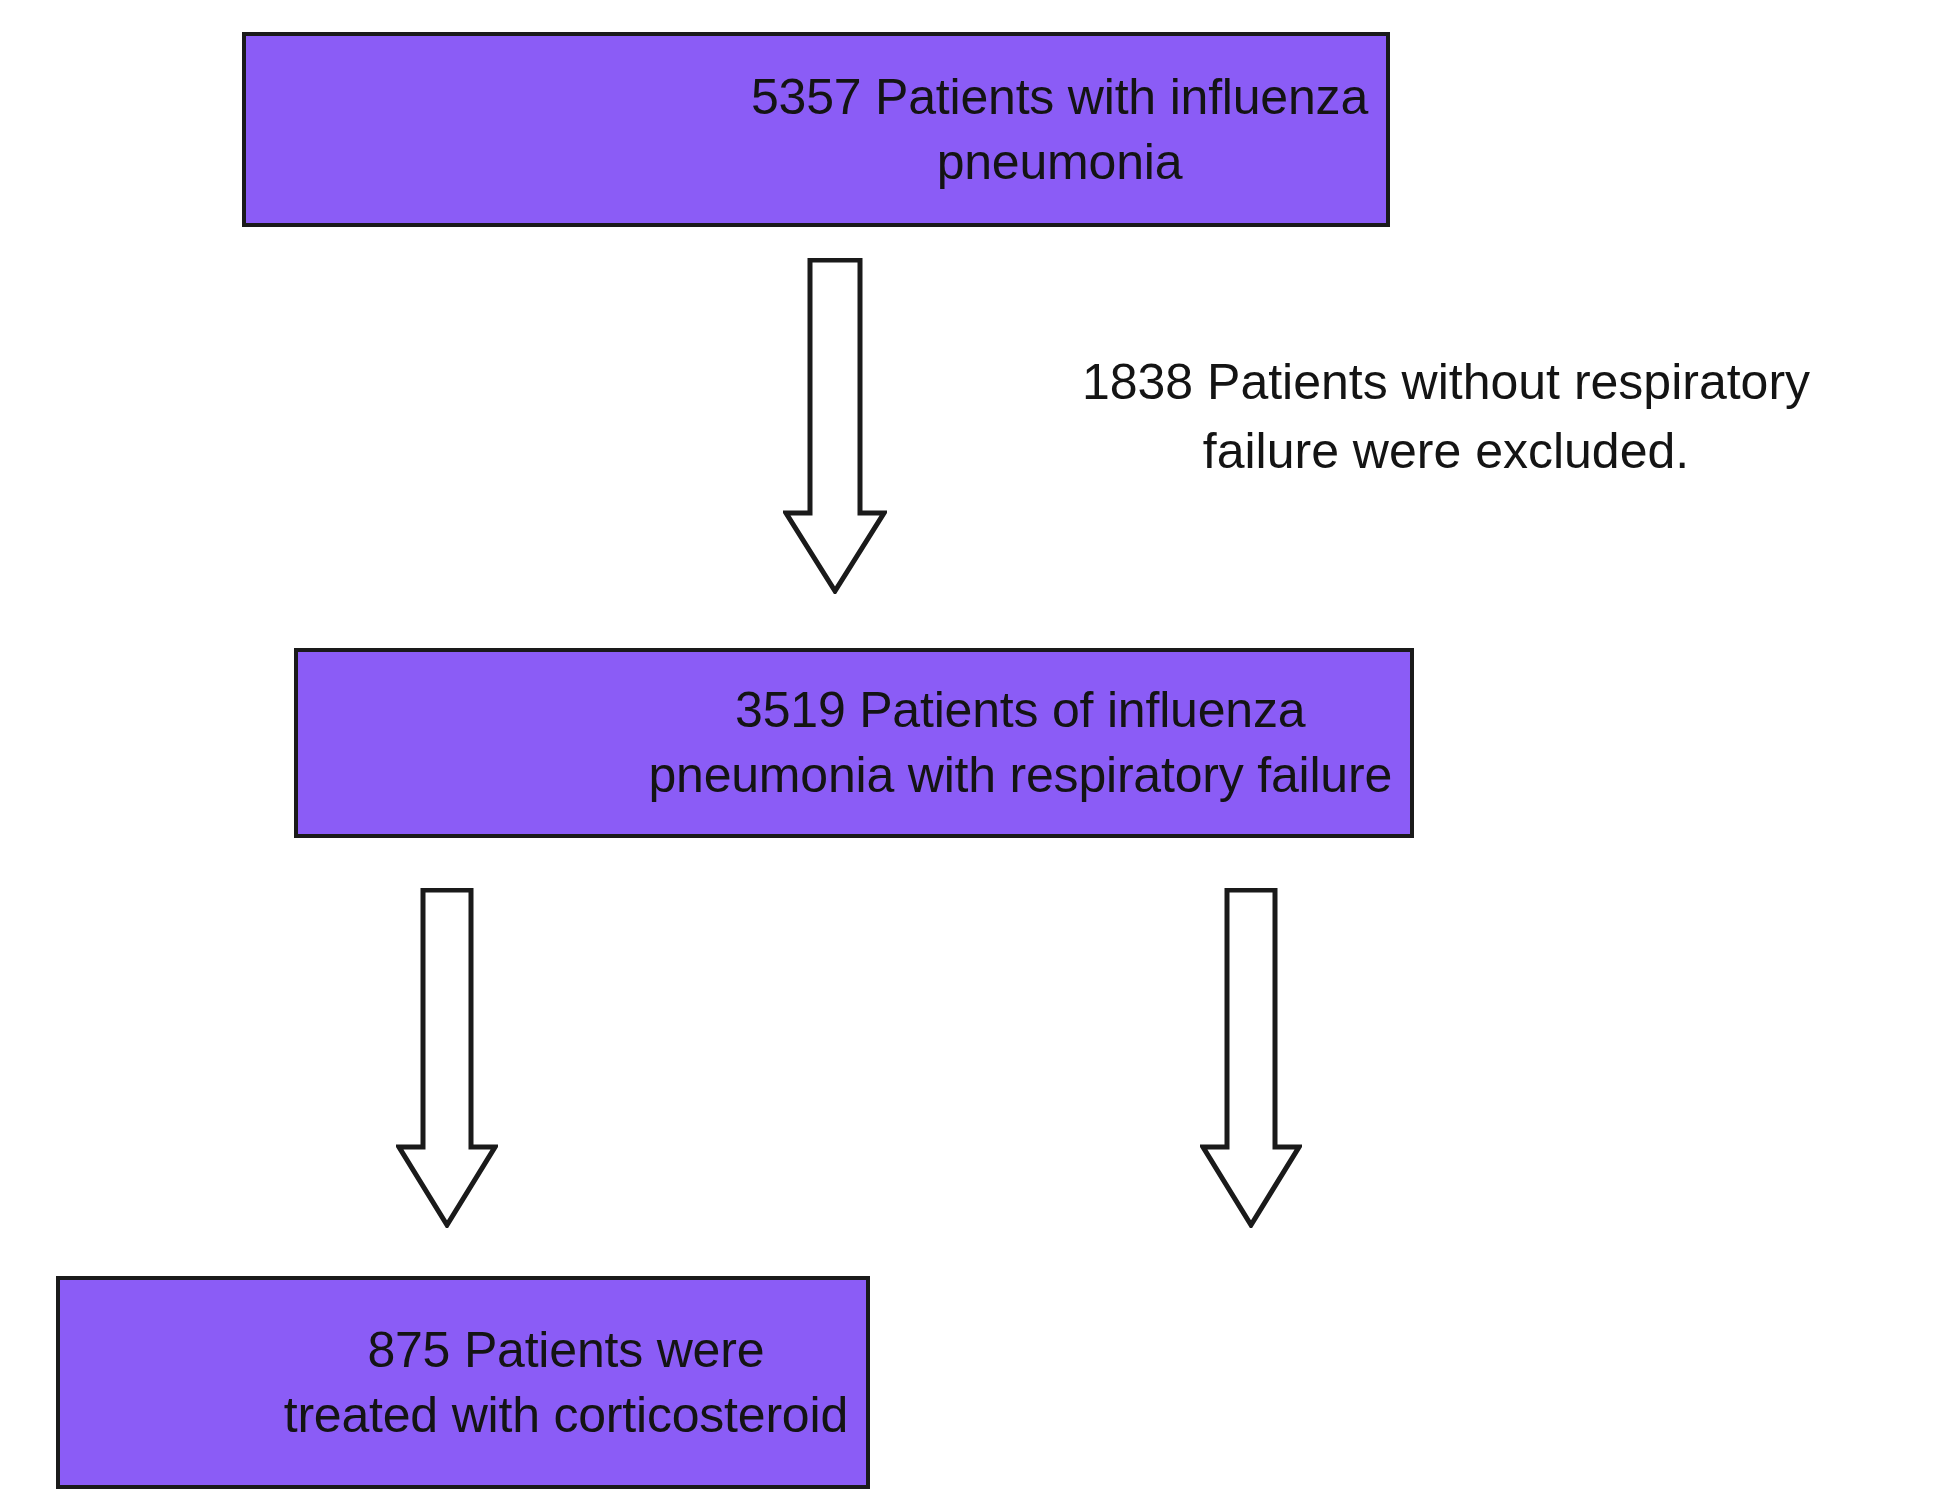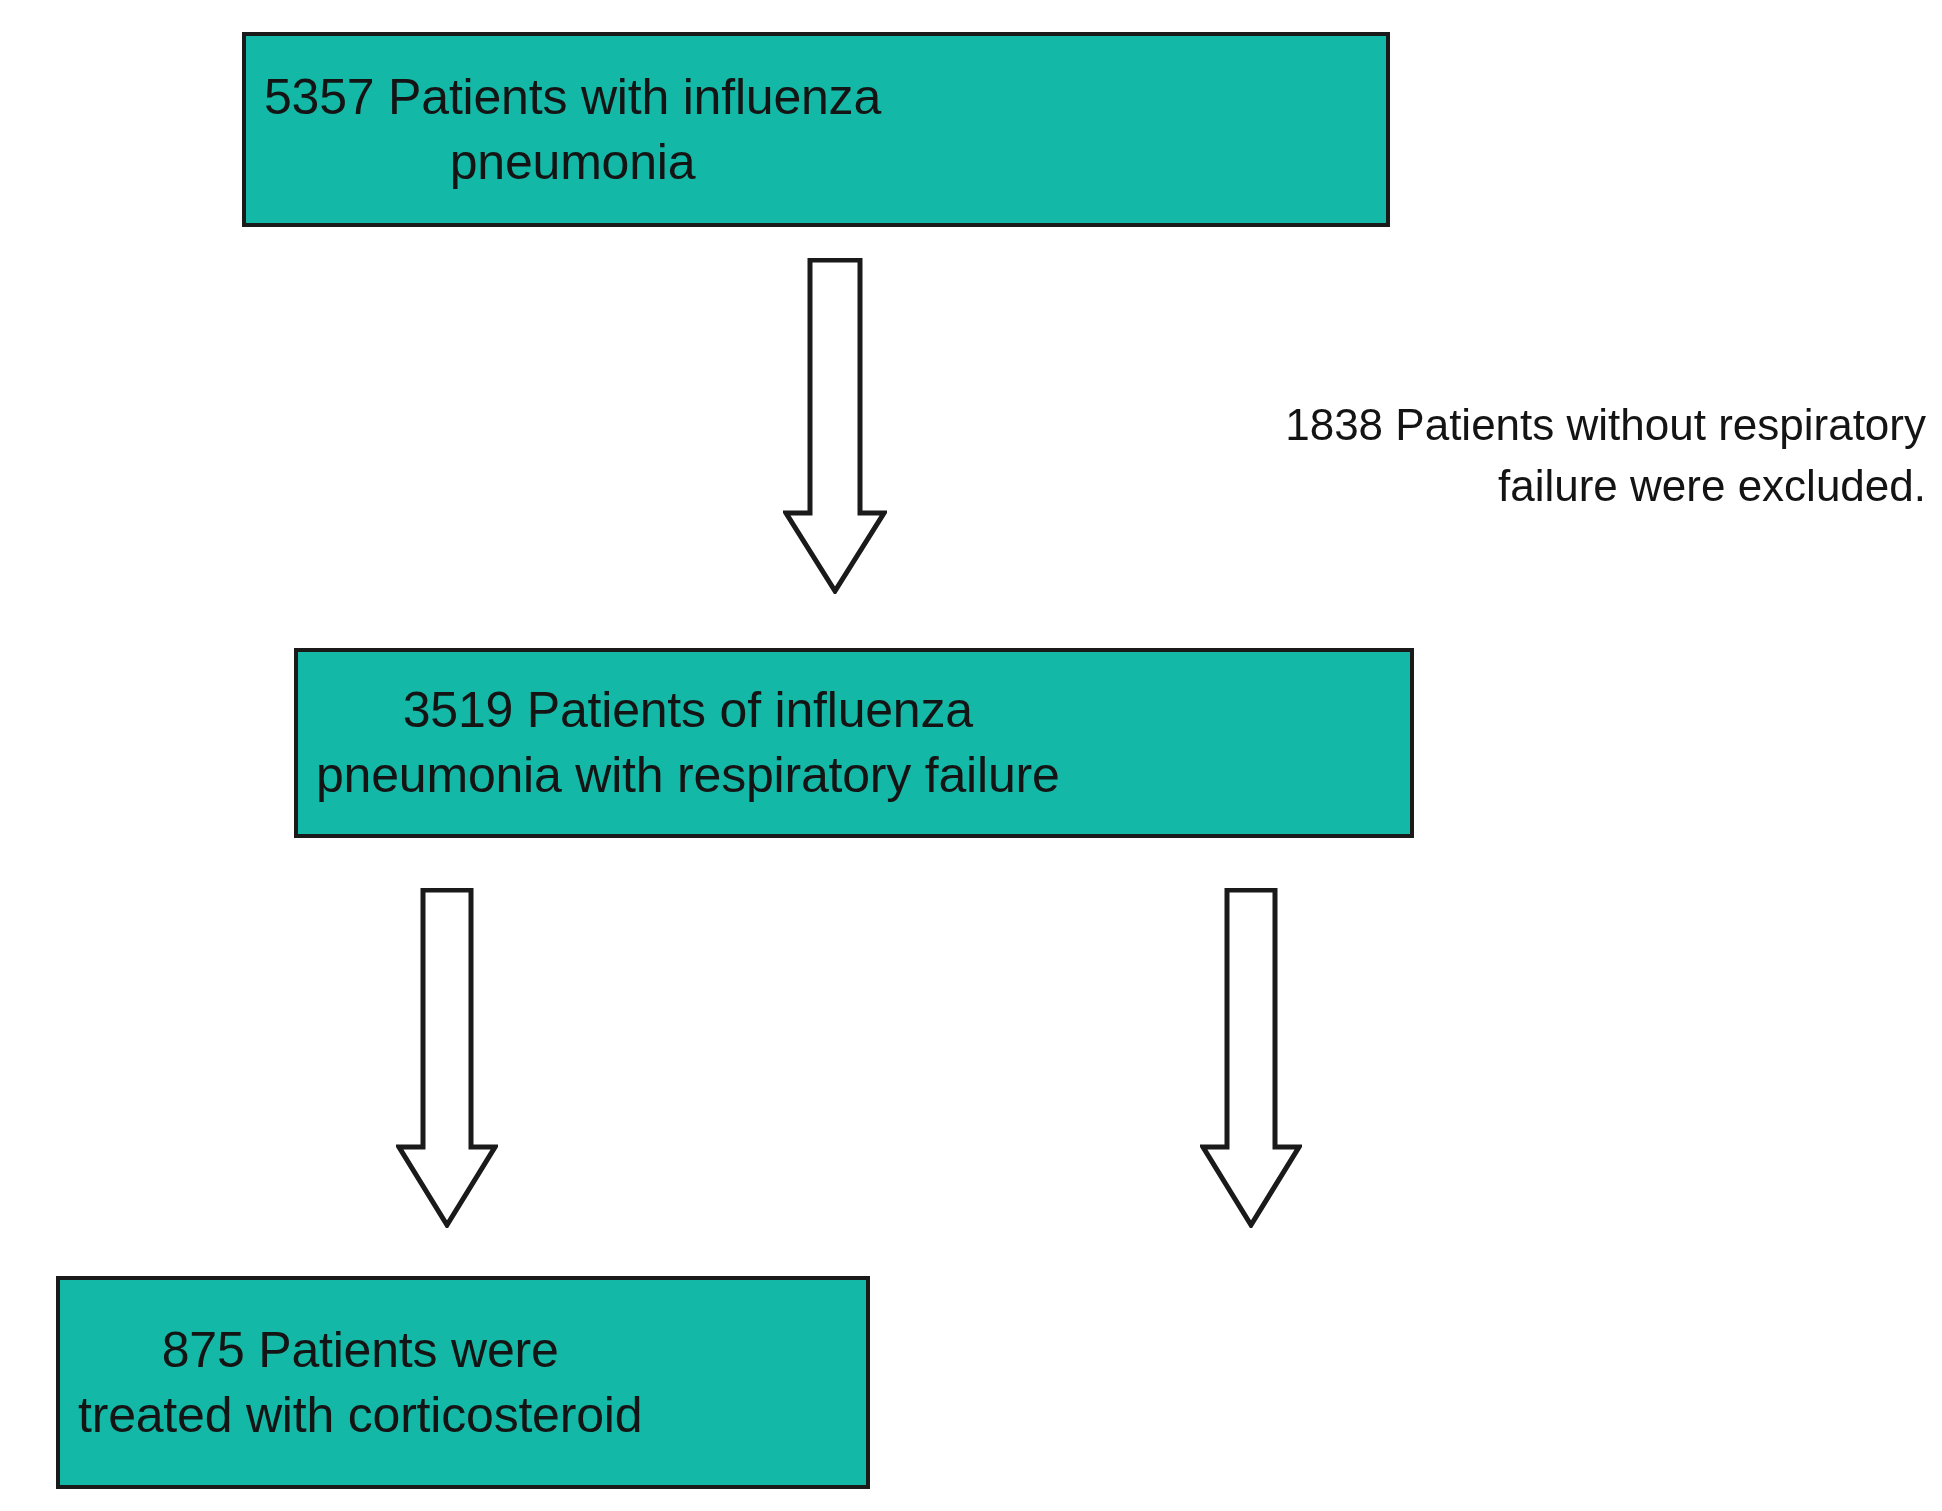--- a/index.html
+++ b/index.html
@@ -15,24 +15,24 @@
     position: relative;
     width: 1942px;
     height: 1511px;
     background: #ffffff;
     overflow: hidden;
   }
   .node-box {
     position: absolute;
     box-sizing: border-box;
     border: 4px solid #1a1a1a;
-    background: #14b8a6;
+    background: #8b5cf6;
     display: flex;
     align-items: center;
-    justify-content: flex-start;
+    justify-content: flex-end;
     text-align: center;
   }
   .node-text {
     display: block;
     font-size: 50px;
     line-height: 1.30;
     letter-spacing: -0.2px;
     color: #141414;
     padding: 0 18px;
     white-space: pre-line;
@@ -63,26 +63,25 @@
   #arrow-initial-to-respfail { left: 783px; top: 258px;  width: 104px; height: 336px; }
   #arrow-respfail-to-steroid { left: 396px; top: 888px;  width: 102px; height: 340px; }
   #arrow-respfail-to-nosteroid { left: 1200px; top: 888px; width: 102px; height: 340px; }
 
   
   #exclusion-note {
     position: absolute;
     left: 966px;
     top: 348px;
     width: 960px;
-    font-size: 44px;
+    font-size: 50px;
     line-height: 1.38;
     color: #141414;
-    text-align: right;
+    text-align: center;
     white-space: pre-line;
-    margin-top: 47px;
   }
 </style>
 </head>
 <body>
 
 <div id="canvas">
 
   <div class="node-box" id="box-cohort-initial">
     <span class="node-text">5357 Patients with influenza
 pneumonia</span>

